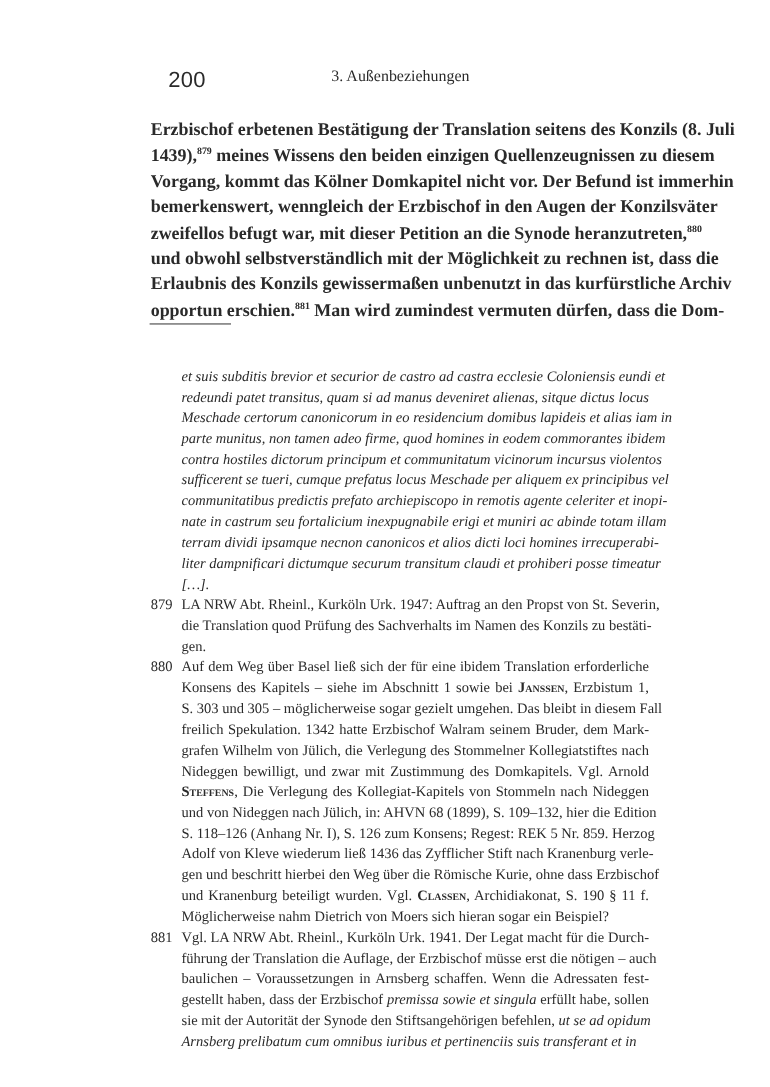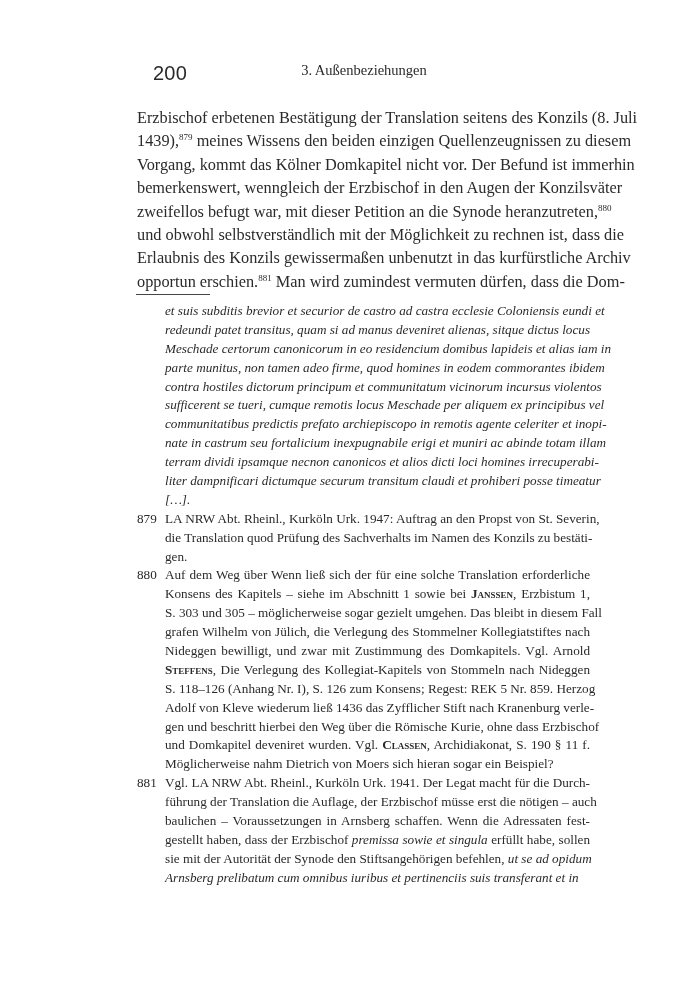--- a/index.html
+++ b/index.html
@@ -1,25 +1,25 @@
 <!DOCTYPE html>
 <html><head>
 <meta charset="utf-8">
 <style>
   html, body { margin: 0; padding: 0; background: #ffffff; }
   body { width: 700px; height: 988px; position: relative; overflow: hidden; font-family: "Liberation Serif", "DejaVu Serif", serif; color: #2a2a2a; }
   .page-number { position: absolute; left: 153px; top: 62px; font-size: 20px; font-family: "Liberation Sans", "DejaVu Sans", sans-serif; letter-spacing: 0.2px; }
   .running-head { position: absolute; left: 0; width: 700px; top: 62px; text-align: center; font-size: 14.5px; }
   .running-head span { position: relative; left: 14px; }
-  .main-text { position: absolute; left: 137px; width: 453px; top: 106px; font-size: 16.3px; line-height: 23.4px; text-align: justify; }
+  .main-text { position: absolute; left: 137px; width: 453px; top: 106px; font-size: 16.3px; line-height: 23.4px; text-align: justify; font-weight: bold; }
   .main-text .line { display: block; white-space: nowrap; text-align: justify; text-align-last: justify; height: 23.4px; }
   sup { font-size: 9px; vertical-align: 6px; line-height: 0; }
   .rule { position: absolute; left: 136px; top: 294px; width: 74px; height: 0; border-top: 1px solid #444; }
   .footnotes { position: absolute; left: 137px; width: 453px; top: 302px; font-size: 13.2px; line-height: 18.9px; }
-  .fn-cont { padding-left: 28px; }
+  .fn-cont { padding-left: 28px; margin-top: 31px; }
   .fn { position: relative; padding-left: 28px; }
   .fn-num { position: absolute; left: 0; top: 0; }
   .fl { display: block; white-space: nowrap; text-align: justify; text-align-last: justify; height: 18.9px; }
   .fl.last { text-align-last: left; }
   .it { font-style: italic; }
   .sc { font-variant: small-caps; font-weight: bold; }
 </style>
 </head>
 <body>
 
@@ -39,46 +39,48 @@
 
 <div class="rule"></div>
 
 <div class="footnotes">
   <div class="fn-cont it" id="fn-cont">
       <span class="fl">et suis subditis brevior et securior de castro ad castra ecclesie Coloniensis eundi et</span>
       <span class="fl">redeundi patet transitus, quam si ad manus deveniret alienas, sitque dictus locus</span>
       <span class="fl">Meschade certorum canonicorum in eo residencium domibus lapideis et alias iam in</span>
       <span class="fl">parte munitus, non tamen adeo firme, quod homines in eodem commorantes ibidem</span>
       <span class="fl">contra hostiles dictorum principum et communitatum vicinorum incursus violentos</span>
-      <span class="fl">sufficerent se tueri, cumque remotis locus Meschade per aliquem ex principibus vel</span>
+      <span class="fl">sufficerent se tueri, cumque prefatus locus Meschade per aliquem ex principibus vel</span>
       <span class="fl">communitatibus predictis prefato archiepiscopo in remotis agente celeriter et inopi-</span>
       <span class="fl">nate in castrum seu fortalicium inexpugnabile erigi et muniri ac abinde totam illam</span>
       <span class="fl">terram dividi ipsamque necnon canonicos et alios dicti loci homines irrecuperabi-</span>
       <span class="fl">liter dampnificari dictumque securum transitum claudi et prohiberi posse timeatur</span>
       <span class="fl last">[…].</span>
     </div>
   <div id="fn-list">
       <div class="fn">
         <span class="fn-num">879</span>
         <span class="fl">LA NRW Abt. Rheinl., Kurköln Urk. 1947: Auftrag an den Propst von St. Severin,</span>
         <span class="fl">die Translation quod Prüfung des Sachverhalts im Namen des Konzils zu bestäti-</span>
         <span class="fl last">gen.</span>
       </div>
       <div class="fn">
         <span class="fn-num">880</span>
-        <span class="fl">Auf dem Weg über Wenn ließ sich der für eine solche Translation erforderliche</span>
+        <span class="fl">Auf dem Weg über Basel ließ sich der für eine ibidem Translation erforderliche</span>
         <span class="fl"><span>Konsens des Kapitels – siehe im Abschnitt 1 sowie bei </span><span class="sc">Janssen</span><span>, Erzbistum 1,</span></span>
         <span class="fl">S. 303 und 305 – möglicherweise sogar gezielt umgehen. Das bleibt in diesem Fall</span>
+        <span class="fl">freilich Spekulation. 1342 hatte Erzbischof Walram seinem Bruder, dem Mark-</span>
         <span class="fl">grafen Wilhelm von Jülich, die Verlegung des Stommelner Kollegiatstiftes nach</span>
         <span class="fl">Nideggen bewilligt, und zwar mit Zustimmung des Domkapitels. Vgl. Arnold</span>
         <span class="fl"><span></span><span class="sc">Steffens</span><span>, Die Verlegung des Kollegiat-Kapitels von Stommeln nach Nideggen</span></span>
+        <span class="fl">und von Nideggen nach Jülich, in: AHVN 68 (1899), S. 109–132, hier die Edition</span>
         <span class="fl">S. 118–126 (Anhang Nr. I), S. 126 zum Konsens; Regest: REK 5 Nr. 859. Herzog</span>
         <span class="fl">Adolf von Kleve wiederum ließ 1436 das Zyfflicher Stift nach Kranenburg verle-</span>
         <span class="fl">gen und beschritt hierbei den Weg über die Römische Kurie, ohne dass Erzbischof</span>
-        <span class="fl"><span>und Domkapitel deveniret wurden. Vgl. </span><span class="sc">Classen</span><span>, Archidiakonat, S. 190 § 11 f.</span></span>
+        <span class="fl"><span>und Kranenburg beteiligt wurden. Vgl. </span><span class="sc">Classen</span><span>, Archidiakonat, S. 190 § 11 f.</span></span>
         <span class="fl last">Möglicherweise nahm Dietrich von Moers sich hieran sogar ein Beispiel?</span>
       </div>
       <div class="fn">
         <span class="fn-num">881</span>
         <span class="fl">Vgl. LA NRW Abt. Rheinl., Kurköln Urk. 1941. Der Legat macht für die Durch-</span>
         <span class="fl">führung der Translation die Auflage, der Erzbischof müsse erst die nötigen – auch</span>
         <span class="fl">baulichen – Voraussetzungen in Arnsberg schaffen. Wenn die Adressaten fest-</span>
         <span class="fl"><span>gestellt haben, dass der Erzbischof </span><span class="it">premissa sowie et singula</span><span> erfüllt habe, sollen</span></span>
         <span class="fl"><span>sie mit der Autorität der Synode den Stiftsangehörigen befehlen, </span><span class="it">ut se ad opidum</span><span></span></span>
         <span class="fl last it">Arnsberg prelibatum cum omnibus iuribus et pertinenciis suis transferant et in</span>

